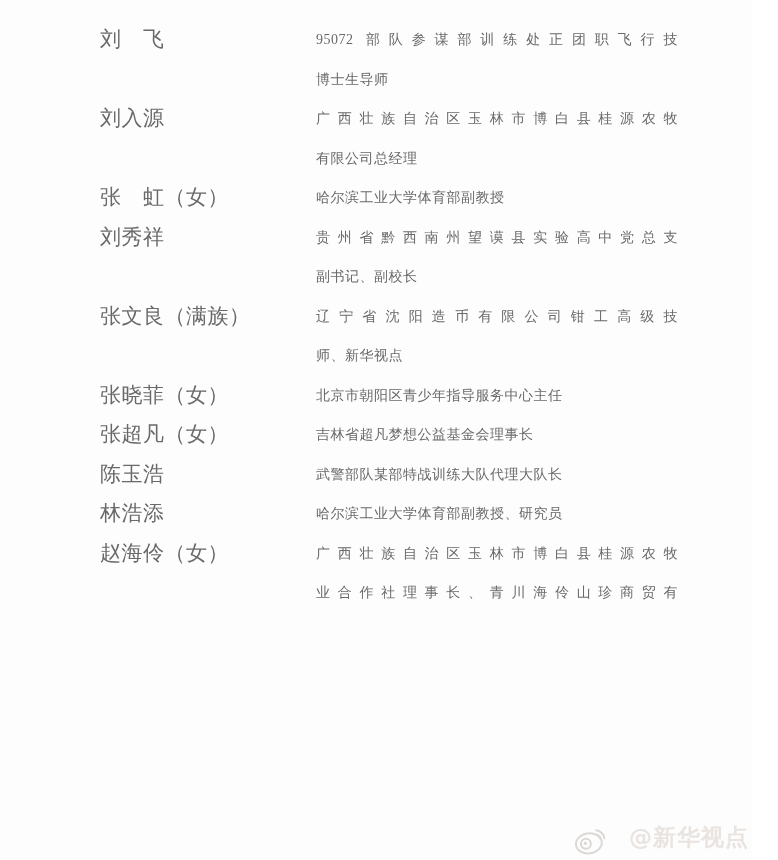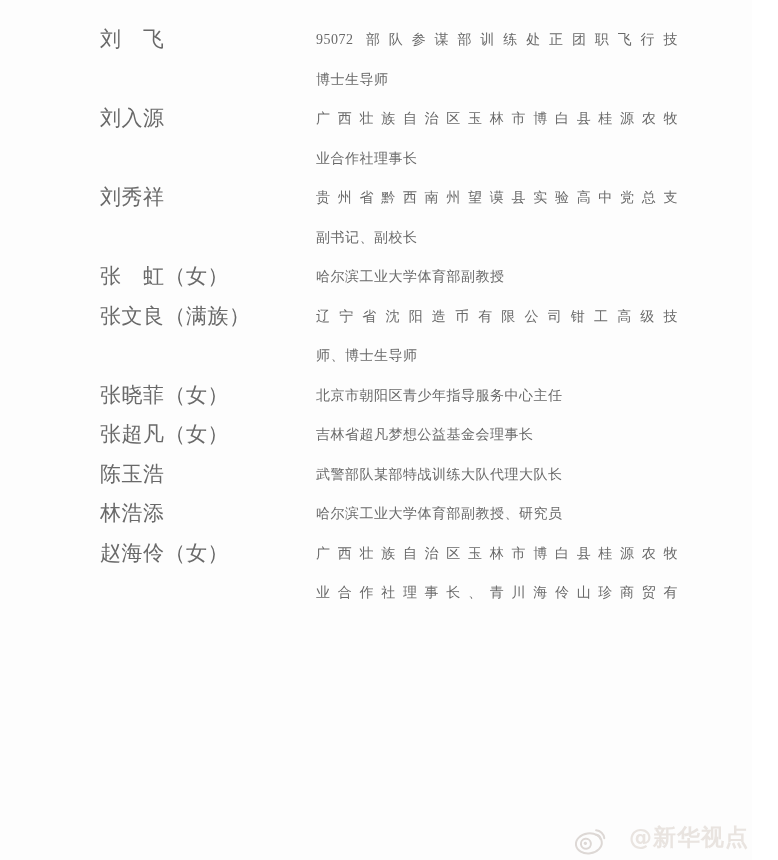--- a/index.html
+++ b/index.html
@@ -71,41 +71,41 @@
         <div class="name">刘　飞</div>
         <div class="desc">
           <div class="dline fill">95072 部队参谋部训练处正团职飞行技</div>
           <div class="dline">博士生导师</div>
         </div>
       </div>
       <div class="entry">
         <div class="name">刘入源</div>
         <div class="desc">
           <div class="dline fill">广西壮族自治区玉林市博白县桂源农牧</div>
-          <div class="dline">业合作社理事长</div>
+          <div class="dline">有限公司总经理</div>
+        </div>
+      </div>
+      <div class="entry">
+        <div class="name">张　虹（女）</div>
+        <div class="desc">
+          <div class="dline">哈尔滨工业大学体育部副教授</div>
         </div>
       </div>
       <div class="entry">
         <div class="name">刘秀祥</div>
         <div class="desc">
           <div class="dline fill">贵州省黔西南州望谟县实验高中党总支</div>
           <div class="dline">副书记、副校长</div>
         </div>
       </div>
       <div class="entry">
-        <div class="name">张　虹（女）</div>
-        <div class="desc">
-          <div class="dline">哈尔滨工业大学体育部副教授</div>
-        </div>
-      </div>
-      <div class="entry">
         <div class="name">张文良（满族）</div>
         <div class="desc">
           <div class="dline fill">辽宁省沈阳造币有限公司钳工高级技</div>
-          <div class="dline">师、博士生导师</div>
+          <div class="dline">师、新华视点</div>
         </div>
       </div>
       <div class="entry">
         <div class="name">张晓菲（女）</div>
         <div class="desc">
           <div class="dline">北京市朝阳区青少年指导服务中心主任</div>
         </div>
       </div>
       <div class="entry">
         <div class="name">张超凡（女）</div>

